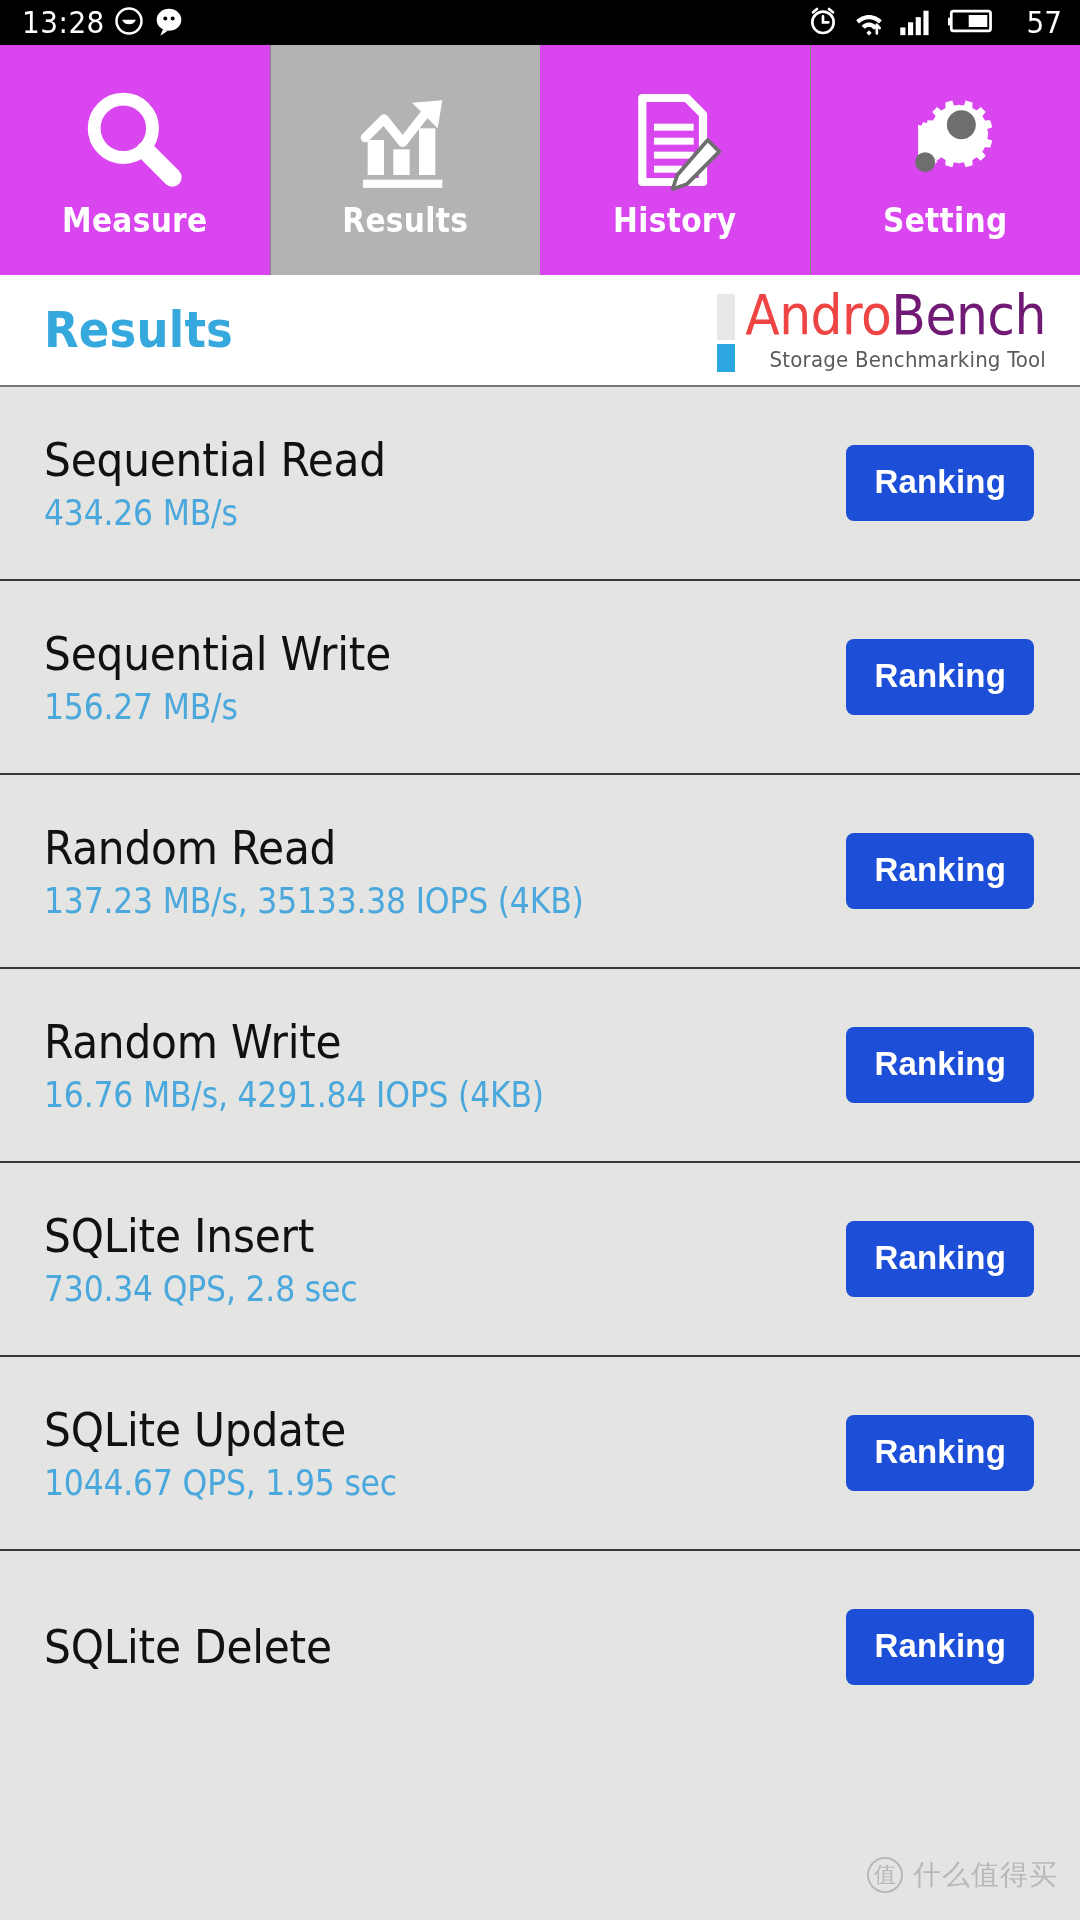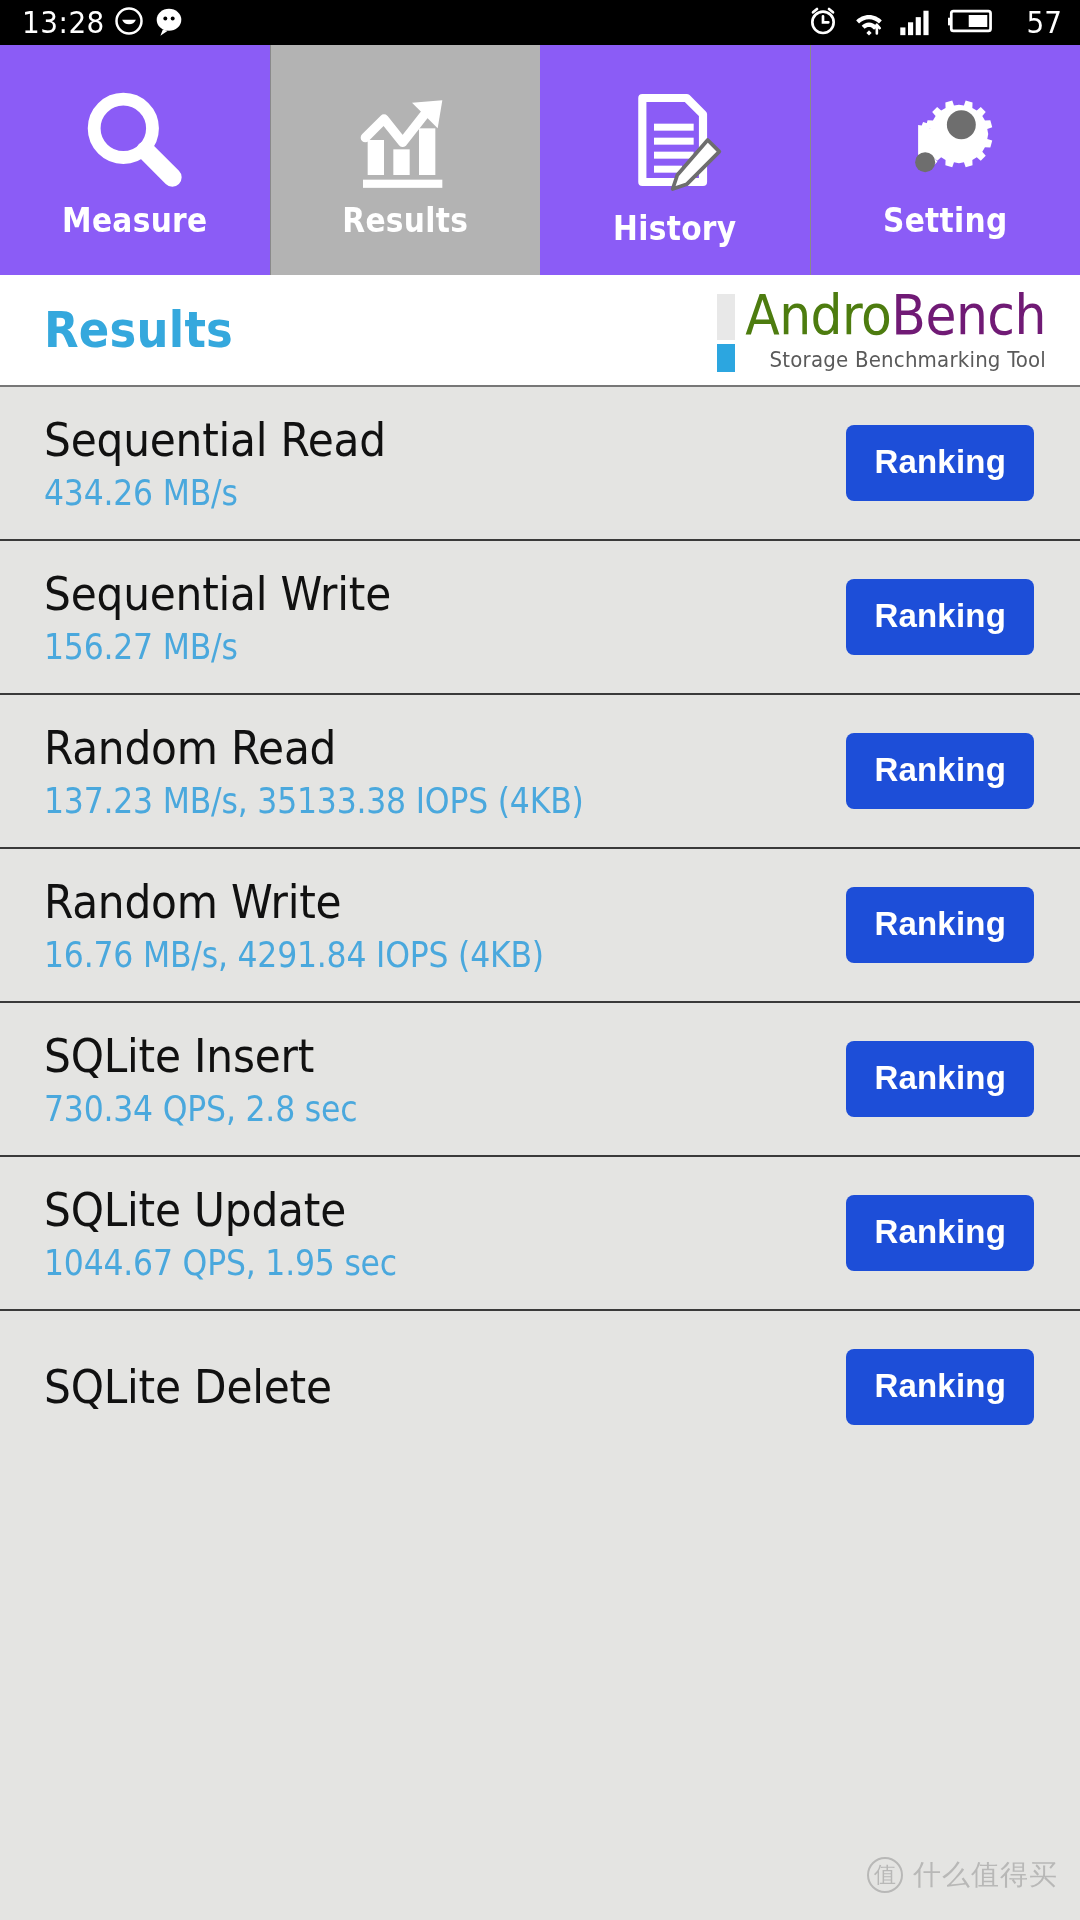--- a/index.html
+++ b/index.html
@@ -22,26 +22,26 @@
   .sb-time{ font-size:31px; font-weight:400; letter-spacing:0.5px; line-height:1; }
   .sb-batt-num{ font-size:31px; line-height:1; margin-left:18px; }
 
   
   .tabbar{ height:230px; display:flex; background:#6e6e6e; }
   .tab{
     flex:1 1 0; position:relative;
     display:flex; flex-direction:column;
     align-items:center; justify-content:flex-start;
     padding-top:40px;
-    background:#8b5cf6;
+    background:#d946ef;
     border-right:1px solid #8a8a8a;
   }
   .tab:last-child{ border-right:none; }
   .tab.active{ background:#b3b3b3; border-right:none; }
-  .tab.active + .tab{ border-left:none;gap:8px; }
+  .tab.active + .tab{ border-left:none; }
   .tab-icon{ height:110px; display:flex; align-items:center; justify-content:center; }
   .tab-label{
     margin-top:6px; color:#fff; font-size:33px; font-weight:bold;
     letter-spacing:0.3px;
   }
 
   
   .header{
     height:110px; background:#fff;
     display:flex; align-items:center; justify-content:space-between;
@@ -50,29 +50,29 @@
   .page-title{ color:#35a8dd; font-size:50px; font-weight:bold; letter-spacing:0.2px; }
   .logo{ display:flex; align-items:flex-start; }
   .logo-bars{
     width:18px; margin-right:10px; margin-top:6px;
     display:flex; flex-direction:column;
   }
   .logo-bar-grey{ height:46px; background:#e8e8e8; }
   .logo-bar-blue{ height:28px; background:#2ca6e0; margin-top:4px; }
   .logo-text{ display:flex; flex-direction:column; align-items:flex-end; }
   .logo-word{ font-size:56px; font-weight:400; line-height:0.95; letter-spacing:-0.5px; }
-  .logo-andro{ color:#4d7c0f; }
+  .logo-andro{ color:#ef4444; }
   .logo-bench{ color:#701a75; }
   .logo-sub{ font-size:22px; color:#5a5a5a; margin-top:6px; letter-spacing:0.2px; }
 
   
   .list{ background:#e4e4e2; }
   .row{
     position:relative;
-    height:154px;
+    height:194px;
     display:flex; align-items:center; justify-content:space-between;
     padding:0 46px 0 44px;
     border-top:2px solid #3a3a3a;
   }
   .row:first-child{ border-top:2px solid #777; }
   .row-text{ display:flex; flex-direction:column; justify-content:center; }
   .row-title{ font-size:47px; color:#111; line-height:1.12; letter-spacing:-0.2px; }
   .row-value{ font-size:35px; color:#4aa8dd; margin-top:7px; line-height:1.1; letter-spacing:-0.2px; }
   .rank-btn{
     background:#1d4ed8; color:#fff;

